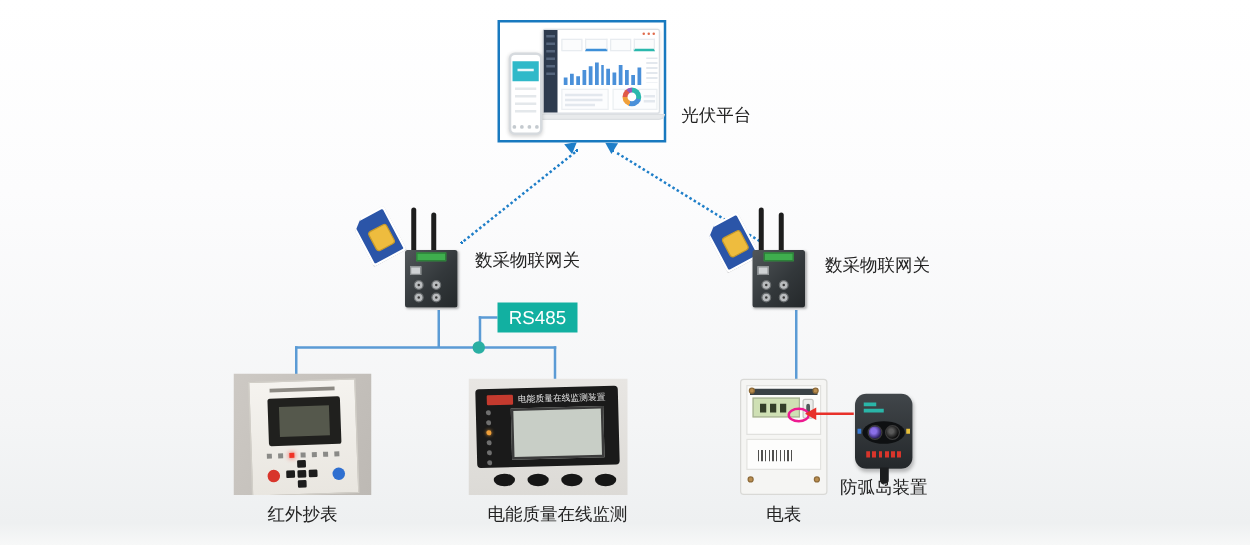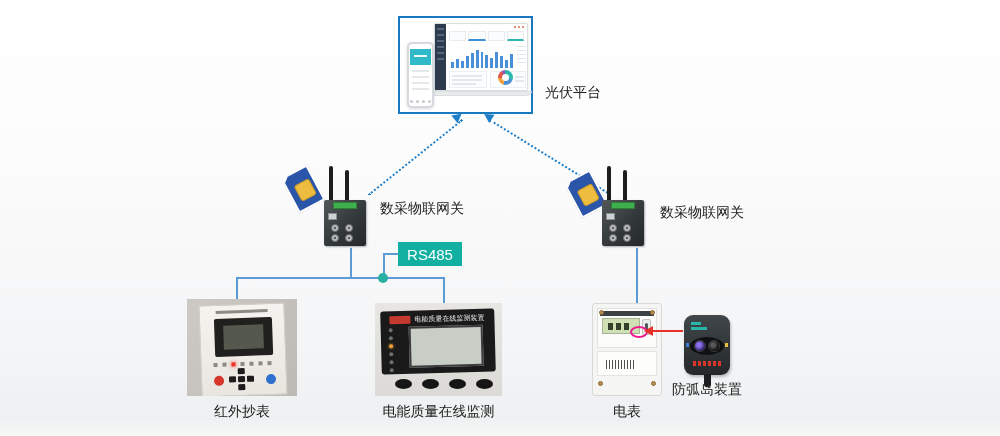--- a/index.html
+++ b/index.html
@@ -270,21 +270,21 @@
         </div>
       <div class="pq-lcd"></div>
     </div>
     <div class="pq-btns">
         <i></i>
         <i></i>
         <i></i>
         <i></i>
       </div>
   </div>
-  <div class="lbl" style="left:375px; top:403px; width:127px; text-align:center;">电能质量在线监测</div>
+  <div class="lbl" style="left:375px; top:403px; width:127px; text-align:right;">电能质量在线监测</div>
 
   <div class="photo photo-meter">
     <div class="meter-top">
       <div class="meter-strip"></div>
       <div class="meter-lcd">
           <i style="left:5px;"></i>
           <i style="left:13px;"></i>
           <i style="left:21px;"></i>
         </div>
       <div class="meter-btn"></div>

